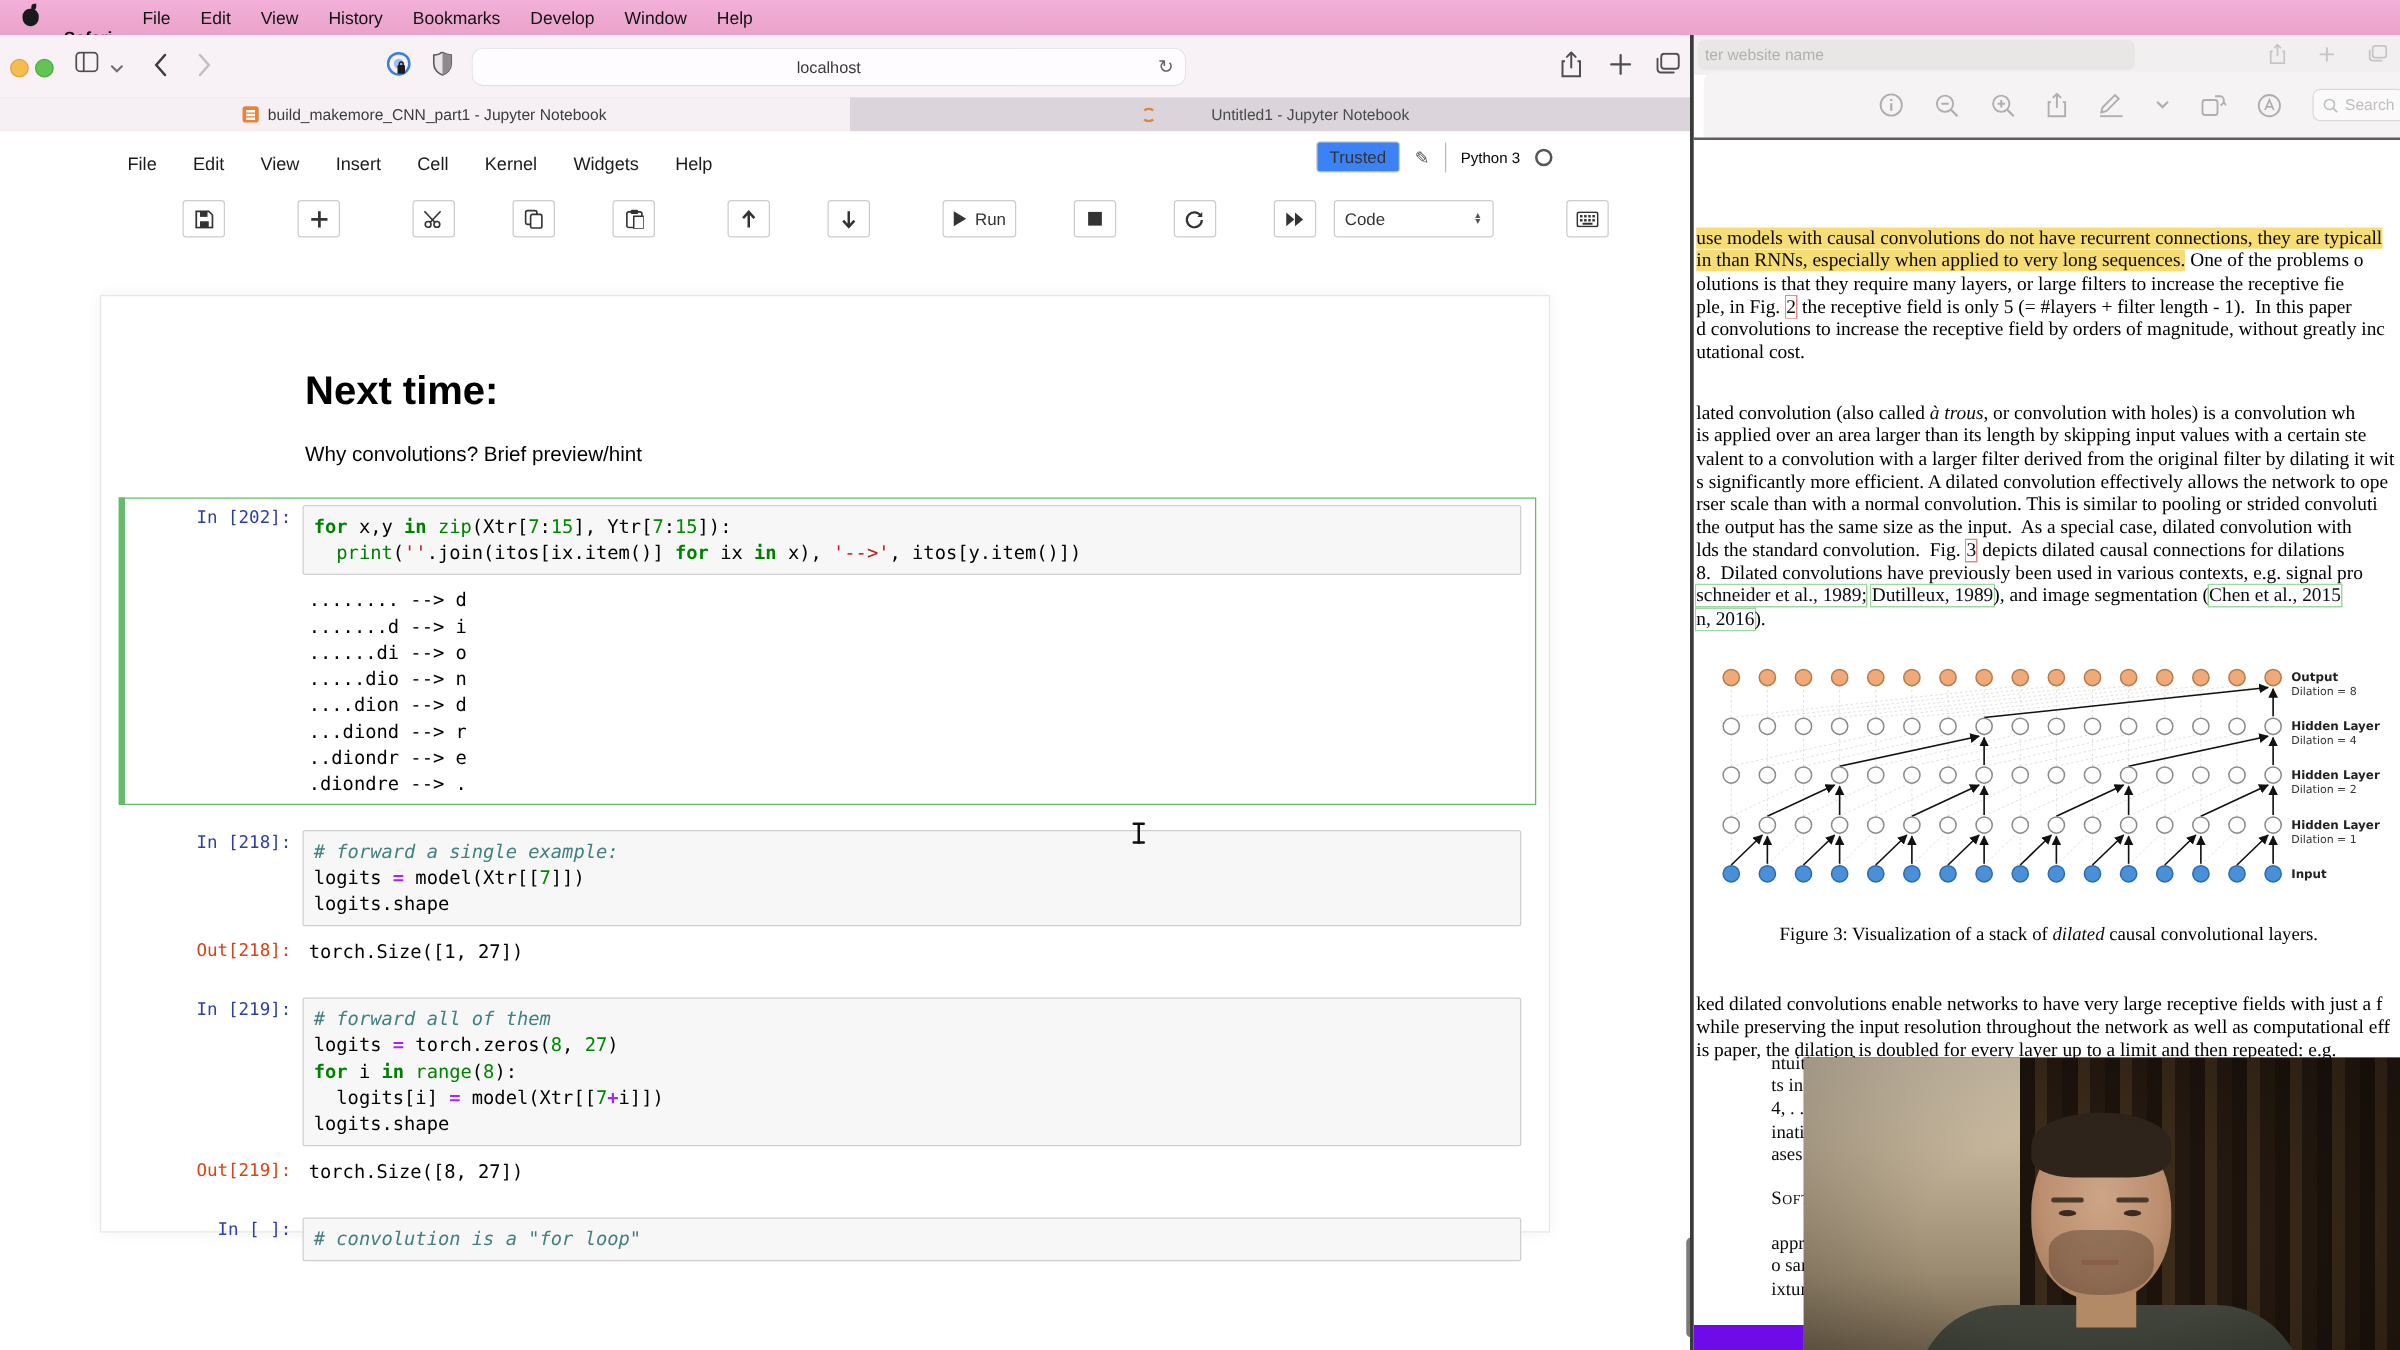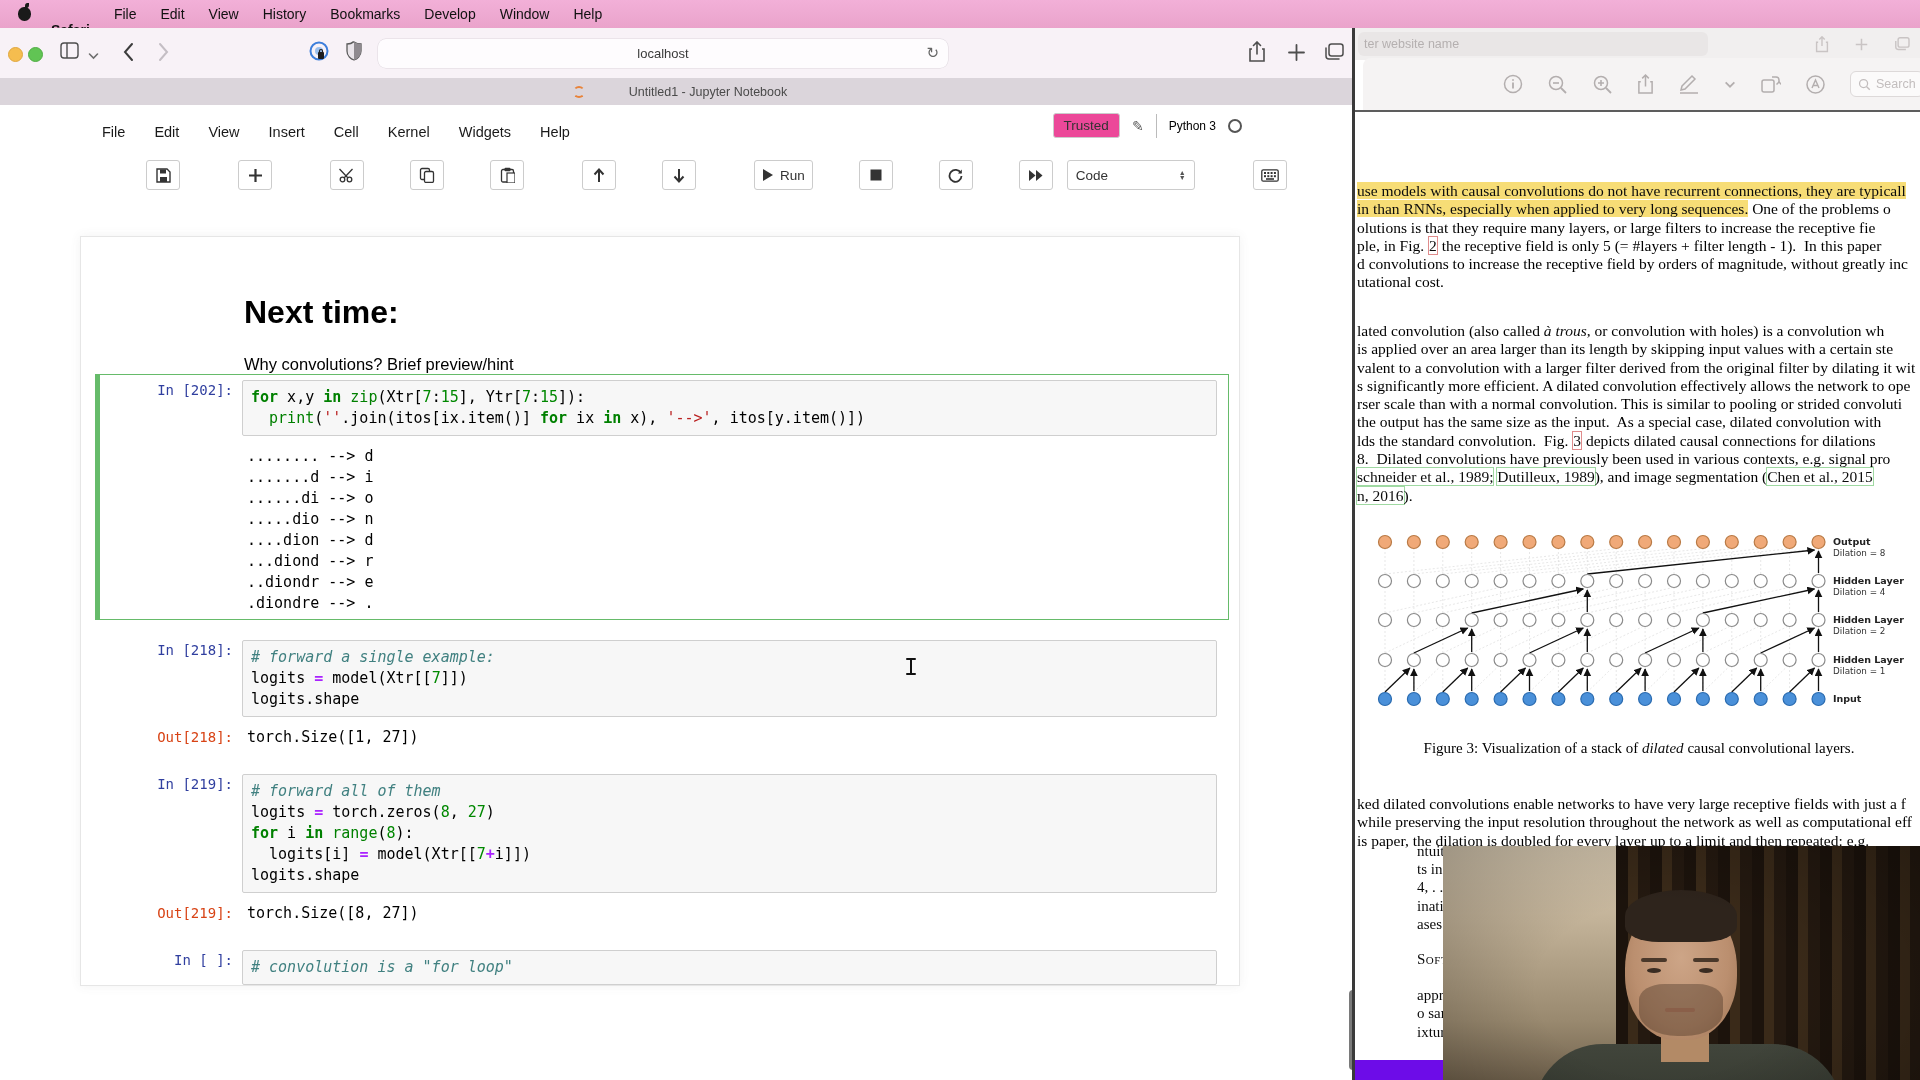--- a/index.html
+++ b/index.html
@@ -35,42 +35,42 @@
   .fav-book{width:13px;height:13px;background:#e8833a;border-radius:2.5px;position:relative;}
   .fav-book::before{content:"";position:absolute;left:3px;top:3px;width:7px;height:1.6px;background:#fff;
       box-shadow:0 3px 0 #fff, 0 6px 0 #fff;}
   .fav-spin{width:12px;height:12px;border-radius:50%;border:2.5px solid #e8833a;
       border-left-color:transparent;border-right-color:transparent;box-sizing:border-box;}
   
   .nb{position:absolute;left:0;top:77px;width:1360px;height:975px;background:#fff;overflow:hidden;}
   .jmenu{position:absolute;left:0;top:10px;width:100%;height:34px;display:flex;align-items:center;
          padding-left:102px;box-sizing:border-box;gap:29px;font-size:14.5px;color:#1a1a1a;}
   .jmenu-right{position:absolute;right:118px;top:8px;display:flex;align-items:center;gap:12px;font-size:13.5px;color:#333;}
-  .trusted{border:1px solid #ccc;border-radius:3px;padding:4px 10px;color:#333;background:#ec4899;}
+  .trusted{border:1px solid #ccc;border-radius:3px;padding:4px 10px;color:#333;background:#3b82f6;}
   .pencil{color:#555;font-size:14px;}
   .kern-sep{width:1px;height:24px;background:#bbb;}
   .kernelname{font-size:12px;color:#000;}
   .kernelcirc{width:14px;height:14px;border:2px solid #555;border-radius:50%;box-sizing:border-box;}
   .jtoolbar{position:absolute;left:0;top:48px;width:100%;height:44px;display:flex;align-items:center;
             padding-left:102px;box-sizing:border-box;gap:14px;}
   .tbgroup{display:flex;gap:2px;}
   .tbbtn{min-width:34px;height:30px;background:#fff;border:1px solid #ccc;border-radius:3px;
          display:flex;align-items:center;justify-content:center;color:#333;font-size:14px;box-sizing:border-box;padding:0 7px;margin-left:44px;}
   .runlabel{margin-left:6px;font-size:13.5px;color:#333;}
   .codeselect{width:128px;height:30px;background:#fff;border:1px solid #ccc;border-radius:3px;
       display:flex;align-items:center;justify-content:space-between;padding:0 8px;box-sizing:border-box;
       font-size:13.5px;color:#333;}
   .updown{display:flex;flex-direction:column;font-size:7px;color:#555;line-height:5px;}
   
   .container{position:absolute;left:80px;top:131px;width:1160px;height:750px;background:#fff;
              border:1px solid #e6e6e6;box-shadow:0 0 10px rgba(87,87,87,0.08);box-sizing:border-box;}
   .h-next{margin:57px 0 0 163px;font-size:32px;font-weight:bold;color:#000;}
   .h-sub{margin:24px 0 0 163px;font-size:16.5px;color:#000;}
   
-  .cells{}
+  .cells{margin-top:24px;}
   .cell{position:relative;margin:0 10px 14px 14px;padding:5px 6px;border:1px solid transparent;box-sizing:border-box;}
   .cell.selected{border:1px solid #66bb6a;}
   .cell.selected::before{content:"";position:absolute;left:-1px;top:-1px;bottom:-1px;width:5px;background:#66bb6a;}
   .crow{display:flex;align-items:flex-start;}
   .prompt{width:140px;flex:0 0 140px;text-align:right;padding-right:9px;box-sizing:border-box;
           font-family:"DejaVu Sans Mono",monospace;font-size:14px;line-height:21px;}
   .prompt.in{color:#303f9f;}
   .prompt.out{color:#d84315;}
   .codebox{width:975px;background:#f7f7f7;border:1px solid #cfcfcf;border-radius:2px;
            padding:6px 8px;box-sizing:border-box;font-family:"DejaVu Sans Mono",monospace;
@@ -209,20 +209,24 @@
           </svg>
       </span>
       <span class="navicon" style="left:1324px;top:14px;">
         <svg class="icon-svg" width="20" height="18" viewBox="0 0 20 18">
             <rect x="5" y="1" width="14" height="12" rx="2.5" fill="none" stroke="#4e4e4e" stroke-width="1.5"></rect>
             <path d="M2 5v8c0 2 1 3 3 3h10" fill="none" stroke="#4e4e4e" stroke-width="1.5" stroke-linecap="round"></path>
           </svg>
       </span>
     </div>
     <div class="tabbar">
+      <div class="tab active">
+        <span class="fav-book"></span>
+        <span>build_makemore_CNN_part1 - Jupyter Notebook</span>
+      </div>
       <div class="tab inactive">
         <span class="fav-spin"></span>
         <span>Untitled1 - Jupyter Notebook</span>
       </div>
     </div>
 
     <div class="nb">
       <div class="jmenu" id="jmenu-items">
           <span class="jmenu-item">File</span>
           <span class="jmenu-item">Edit</span>

